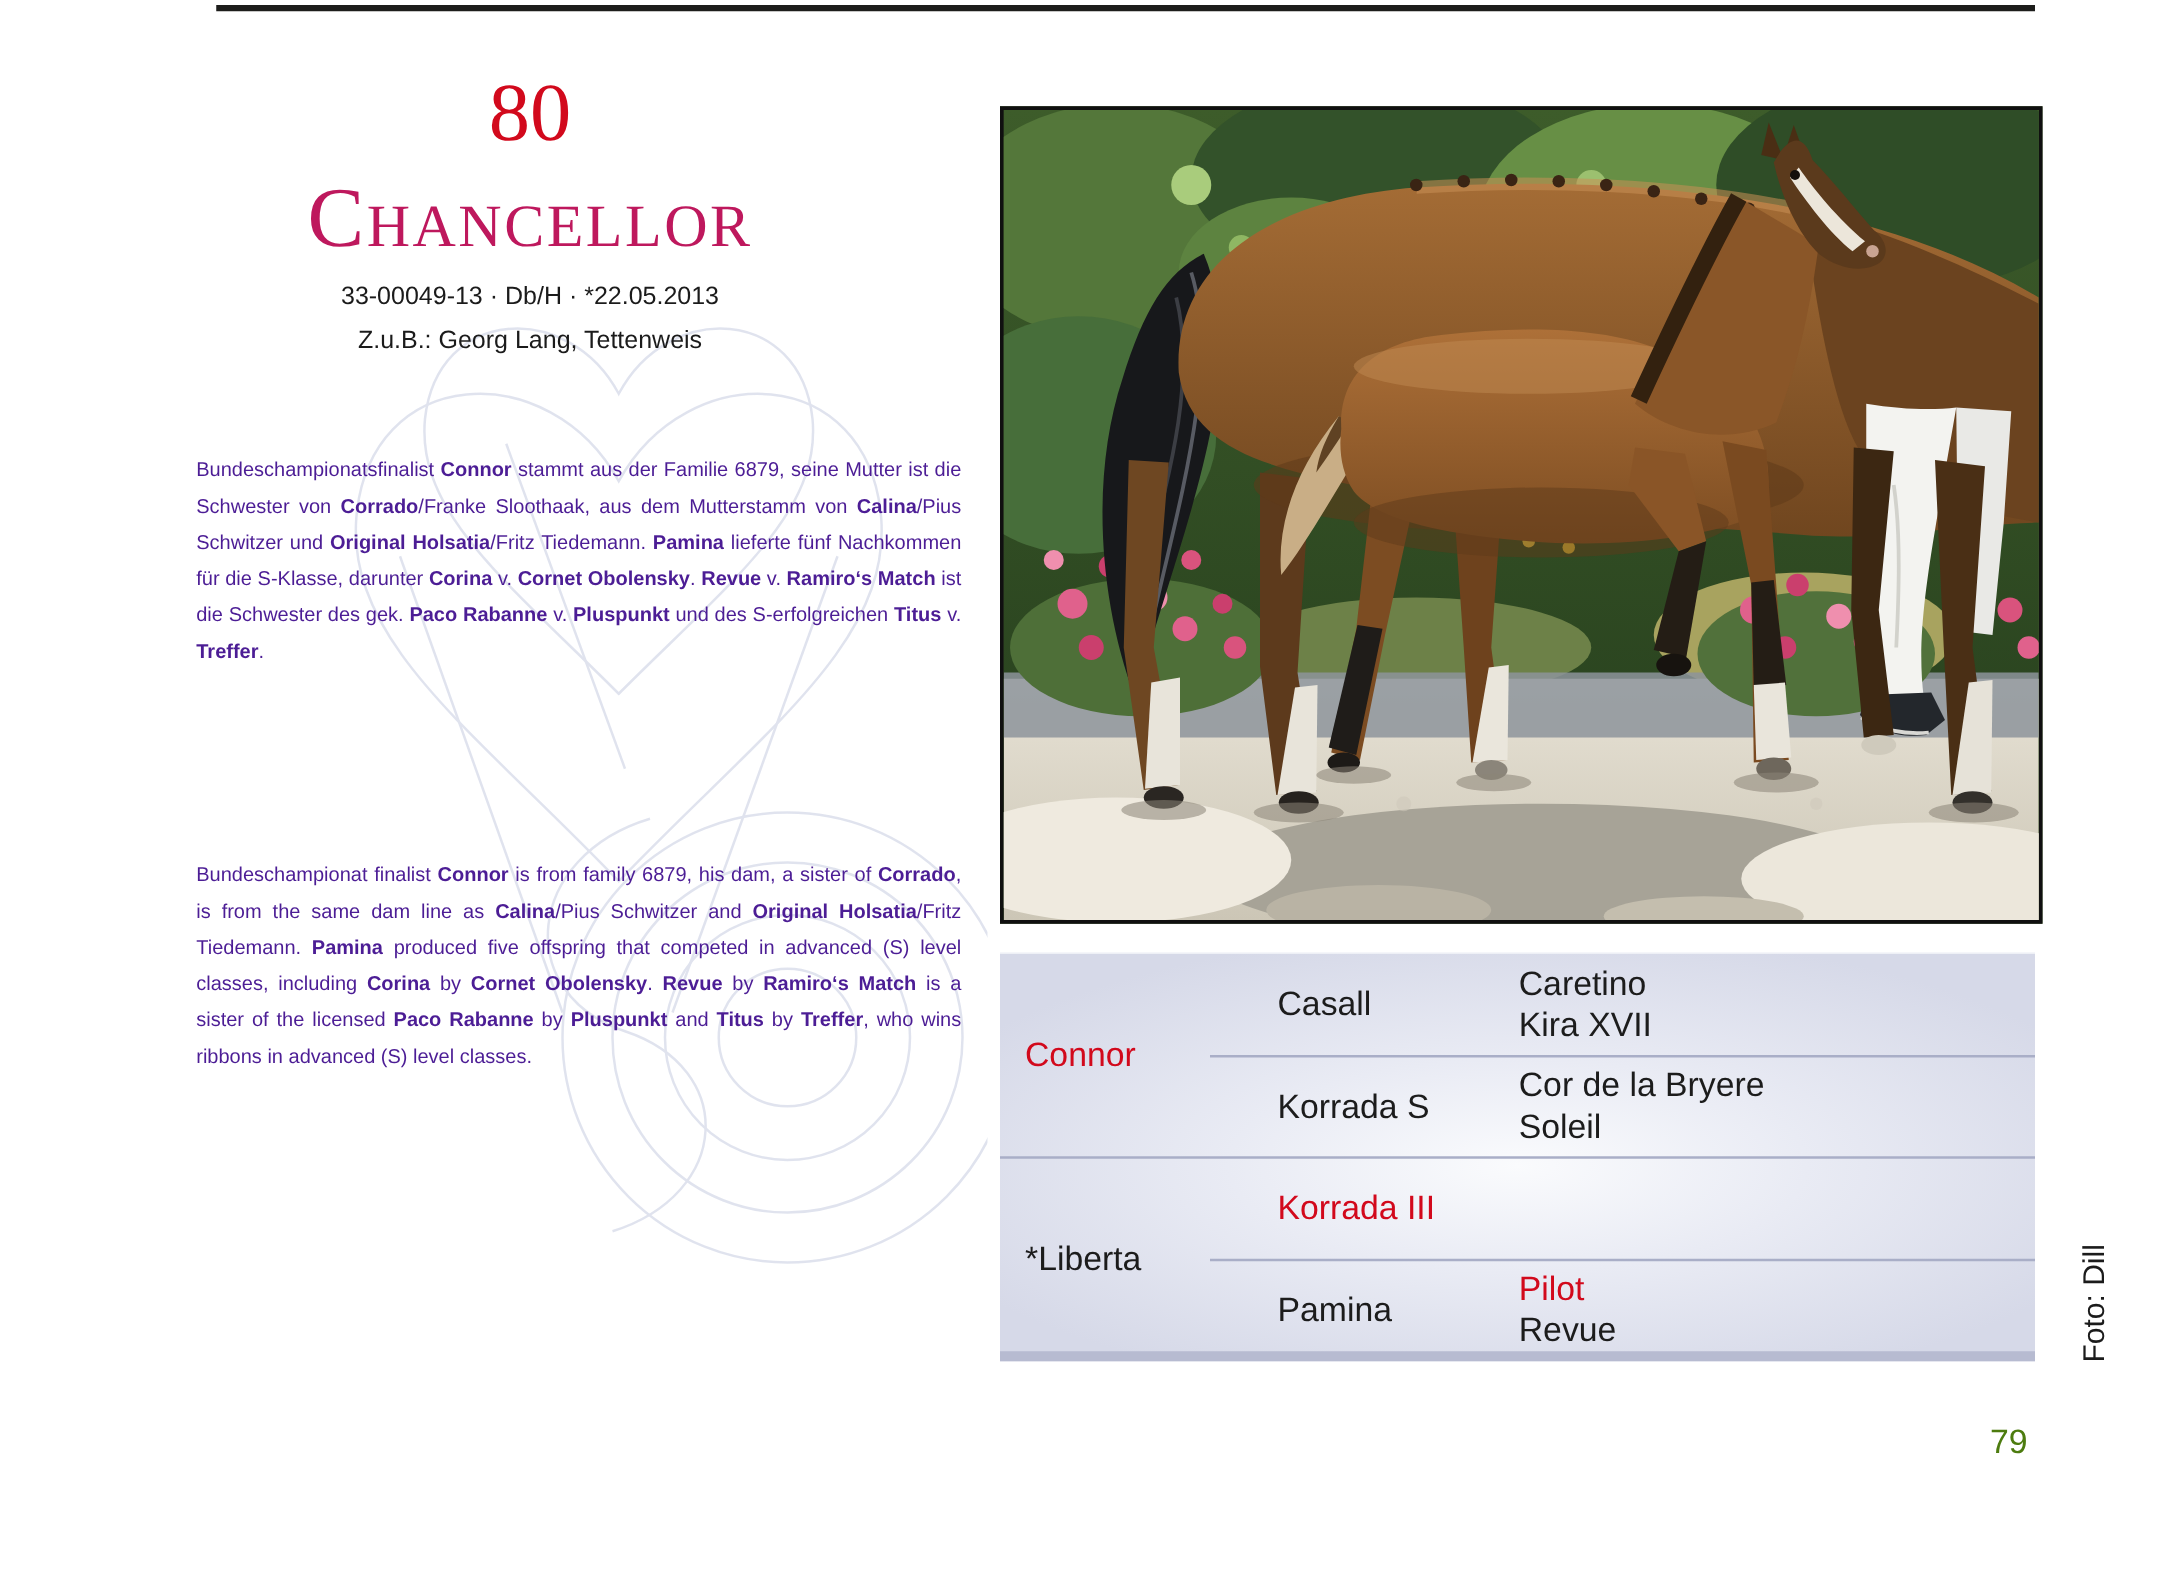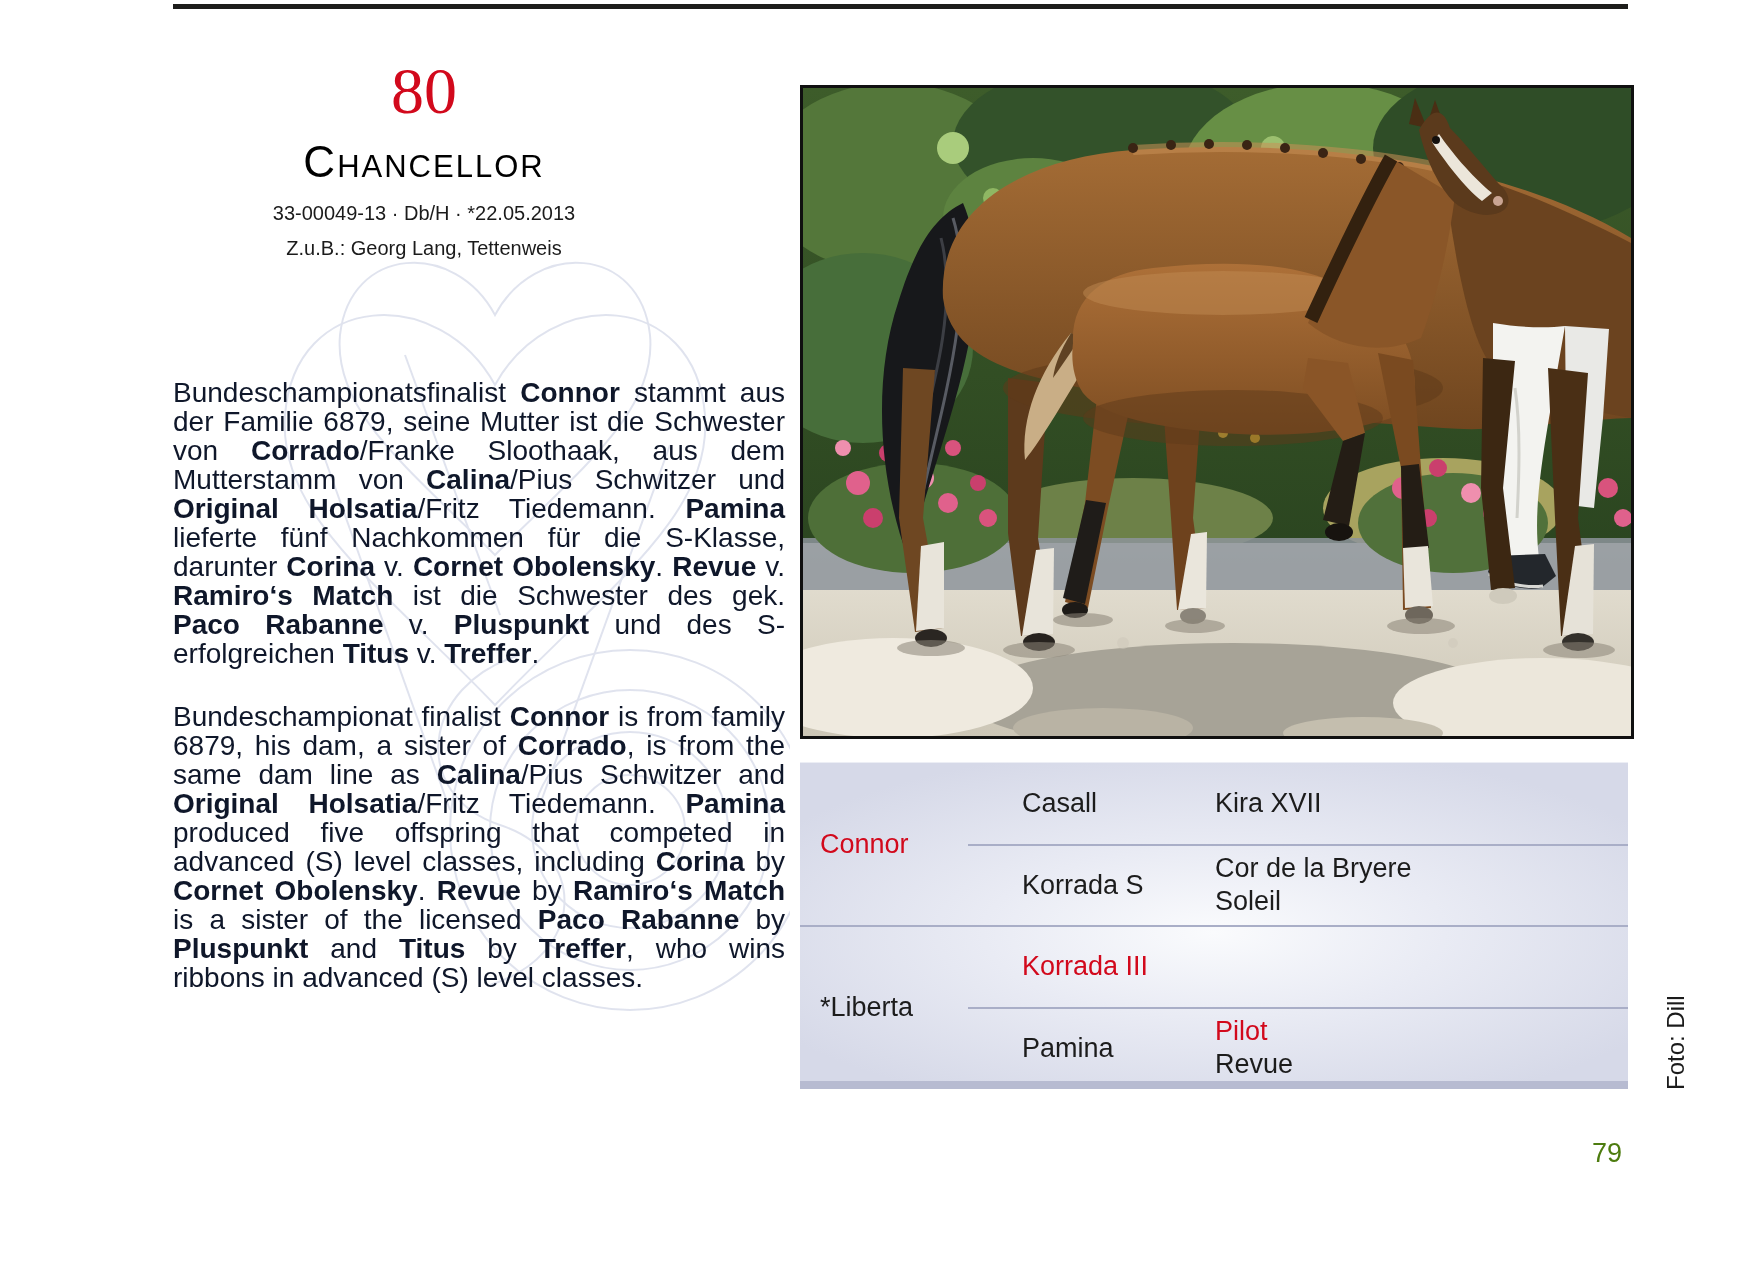--- a/index.html
+++ b/index.html
@@ -28,30 +28,30 @@
     position:absolute;left:157px;top:58px;width:612px;
     padding-right:78px;box-sizing:border-box;
     text-align:center;
   }
   .lot-number{
     font-family:"Liberation Serif","DejaVu Serif",serif;
     font-size:66px;line-height:1;font-weight:500;color:#d2091c;
   }
   .horse-name{
     margin:16px 0 0 0;
-    font-family:Liberation Sans, sans-serif;
+    font-family:Liberation Serif, serif;
     font-variant:small-caps;
-    font-size:44px;line-height:1;font-weight:500;letter-spacing:2px;
-    color:#000000;
+    font-size:68px;line-height:1;font-weight:500;letter-spacing:2px;
+    color:#be185d;
   }
   .reg-block{margin-top:12px;font-size:20px;line-height:35px;color:#1b1b1b;}
   
   .para{
-    position:absolute;left:157px;width:612px;margin:16px;
-    font-size:28px;line-height:29px;text-align:justify;color:#0f172a;
+    position:absolute;left:157px;width:612px;margin:0;
+    font-size:16px;line-height:29px;text-align:justify;color:#4c1d95;
   }
   .para b{font-weight:700;}
   .para-de{top:362px;}
   .para-en{top:686px;}
   
   .photo{
     position:absolute;left:800px;top:85px;margin:0;
     width:828px;height:648px;border:3px solid #101010;box-sizing:content-box;
     background:#4a6a33;
   }
@@ -318,20 +318,21 @@
       <span>Korrada S</span>
     </div>
     <div class="ped-cell g2 red" style="grid-row:3">
       <span>Korrada III</span>
     </div>
     <div class="ped-cell g2" style="grid-row:4">
       <span>Pamina</span>
     </div>
 
     <div class="ped-cell g3" style="grid-row:1">
+      <div>Caretino</div>
       <div>Kira XVII</div>
     </div>
     <div class="ped-cell g3" style="grid-row:2">
       <div>Cor de la Bryere</div>
       <div>Soleil</div>
     </div>
     <div class="ped-cell g3" style="grid-row:4">
       <div class="red">Pilot</div>
       <div>Revue</div>
     </div>

